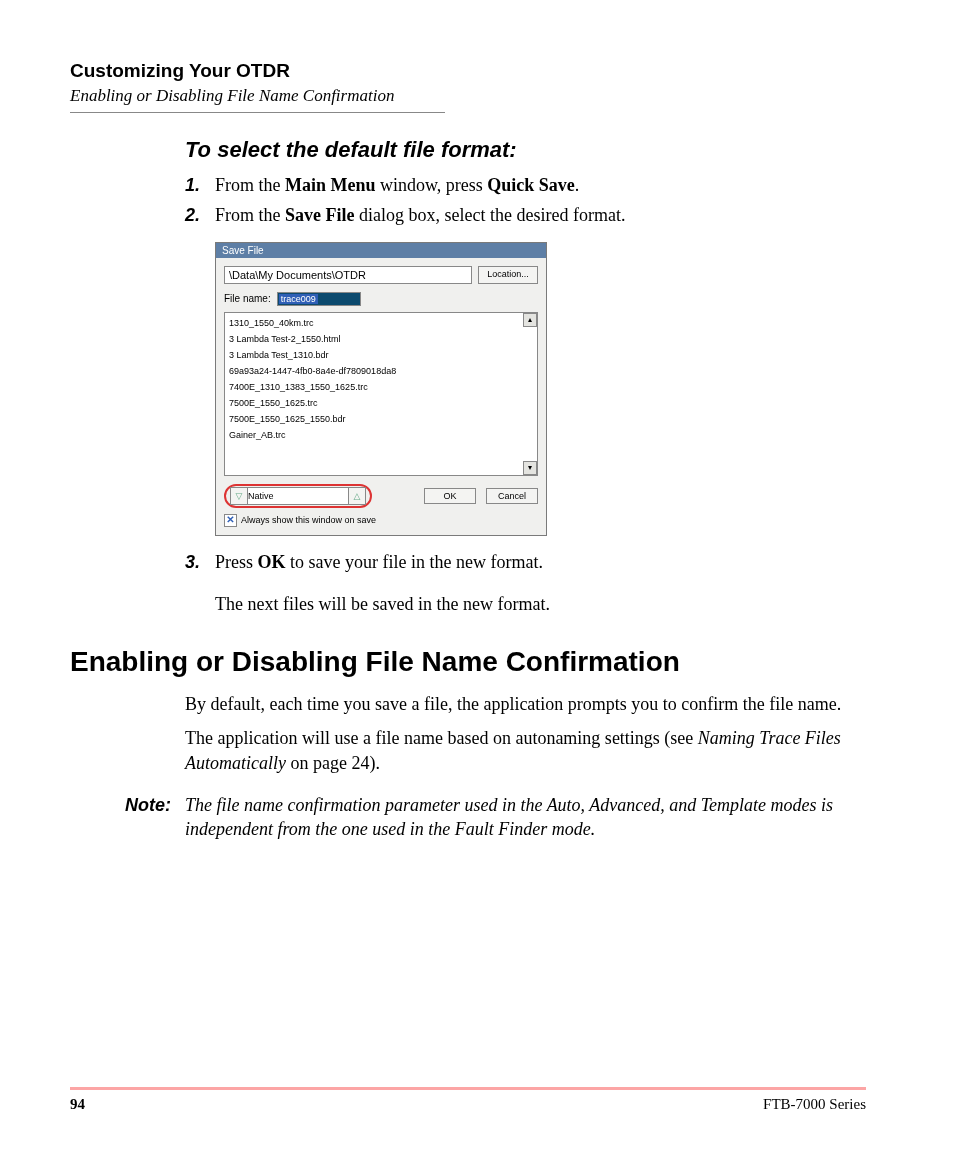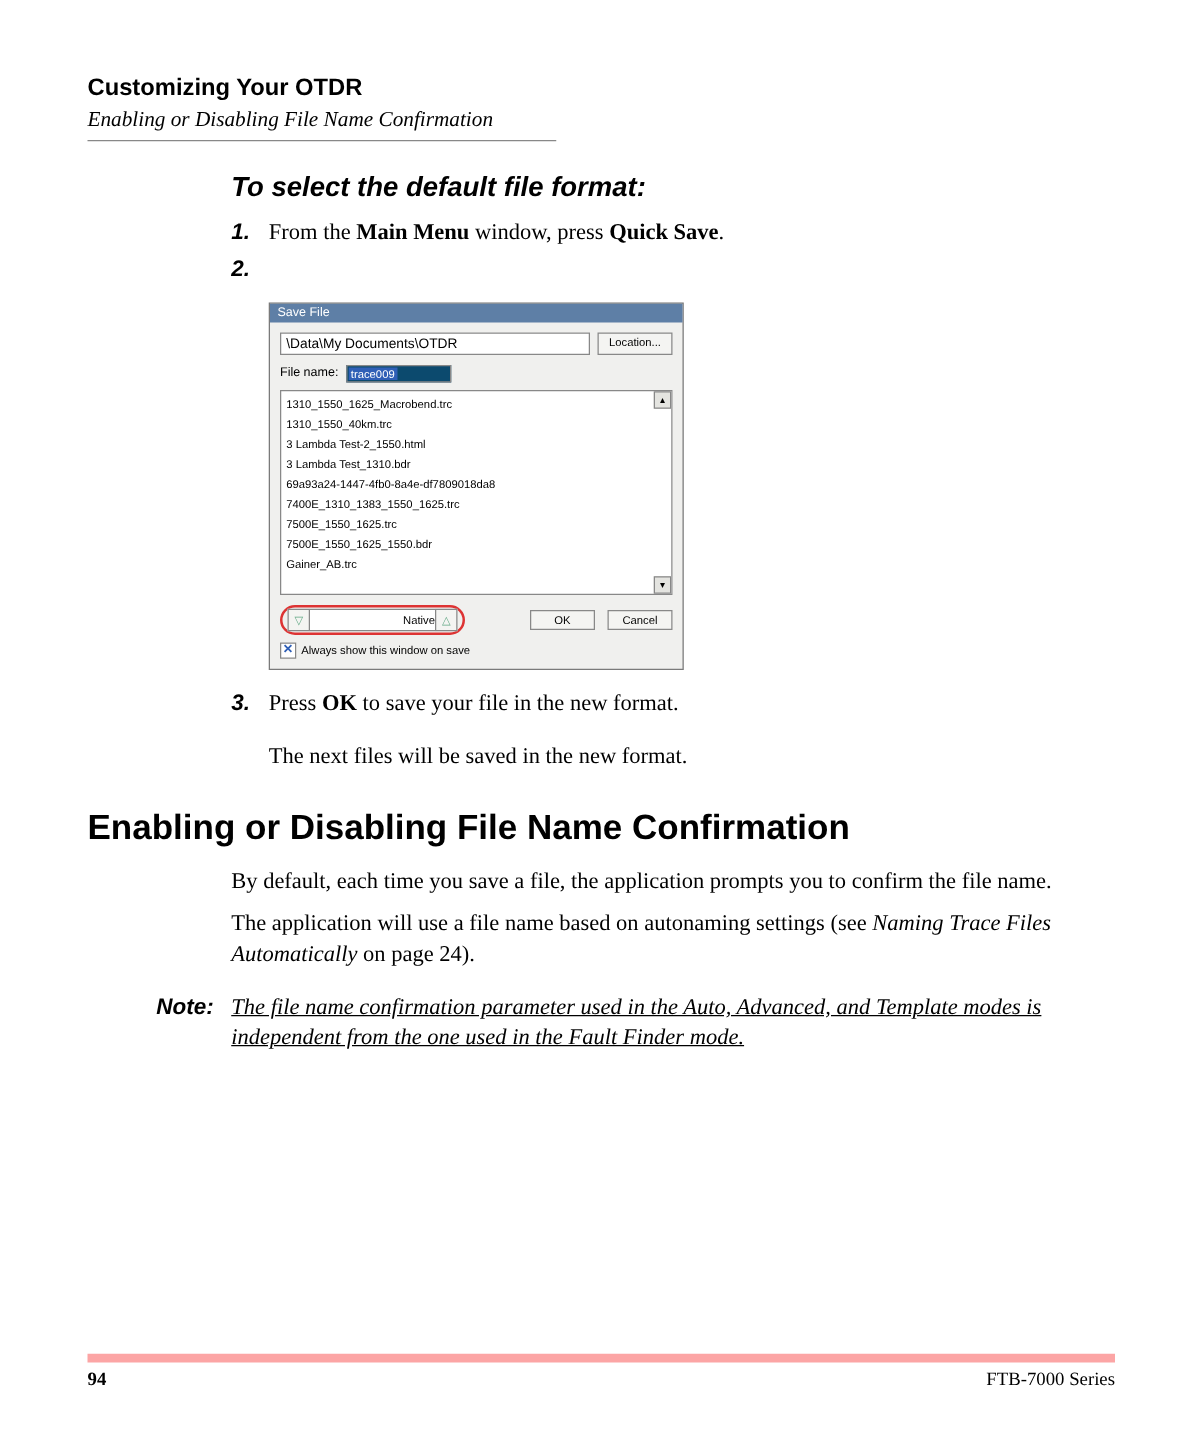--- a/index.html
+++ b/index.html
@@ -161,21 +161,21 @@
     justify-content: center;
     color: #6a8;
   }
   .format-field {
     border-top: 1px solid #888;
     border-bottom: 1px solid #888;
     background: #fff;
     width: 100px;
     height: 16px;
     line-height: 16px;
-    text-align: right;
+    text-align: left;
     font-size: 9px;
   }
   .dlg-btn {
     width: 50px;
     border: 1px solid #888;
     background: #f4f4f2;
     text-align: center;
     padding: 2px 0;
     font-size: 9px;
   }
@@ -218,28 +218,28 @@
   .note-label {
     font-family: "Arial Black", Arial, sans-serif;
     font-weight: 700;
     font-style: italic;
     width: 70px;
     flex-shrink: 0;
     text-align: right;
     padding-right: 14px;
     box-sizing: border-box;
   }
-  .note-body { font-style: italic; text-decoration: underline; }
+  .note-body { font-style: italic; }
 
   .footer {
     position: absolute;
     bottom: 46px;
     left: 70px;
-    right: 62px;
-    border-top: 7px solid #fca5a5;
+    right: 88px;
+    border-top: 3px solid #fca5a5;
     padding-top: 6px;
     display: flex;
     justify-content: space-between;
     font-size: 15px;
   }
   .footer .pg { font-weight: bold; }
 </style>
 </head>
 <body>
 
@@ -254,36 +254,38 @@
 
     <div class="step">
       <div class="step-num">1.</div>
       <div class="step-body">
         <span>From the </span><b>Main Menu</b><span> window, press </span><b>Quick Save</b><span>.</span>
       </div>
     </div>
 
     <div class="step">
       <div class="step-num">2.</div>
+      <div class="step-body">
+        <span>From the </span><b>Save File</b><span> dialog box, select the desired format.</span>
+      </div>
     </div>
 
     <div class="dialog">
       <div class="dialog-titlebar">Save File</div>
       <div class="dialog-inner">
         <div class="path-row">
           <div class="path-input">\Data\My Documents\OTDR</div>
           <div class="loc-btn">Location...</div>
         </div>
         <div class="fname-row">
           <span class="fname-label">File name:</span>
           <div class="fname-input"><span class="sel">trace009</span></div>
         </div>
         <div class="file-list">
           <div class="scroll-up">▴</div>
-          <div class="file-list-item">1310_1550_1625_Macrobend.trc</div>
           <div class="file-list-item">1310_1550_40km.trc</div>
           <div class="file-list-item">3 Lambda Test-2_1550.html</div>
           <div class="file-list-item">3 Lambda Test_1310.bdr</div>
           <div class="file-list-item">69a93a24-1447-4fb0-8a4e-df7809018da8</div>
           <div class="file-list-item">7400E_1310_1383_1550_1625.trc</div>
           <div class="file-list-item">7500E_1550_1625.trc</div>
           <div class="file-list-item">7500E_1550_1625_1550.bdr</div>
           <div class="file-list-item">Gainer_AB.trc</div>
           <div class="scroll-down">▾</div>
         </div>

